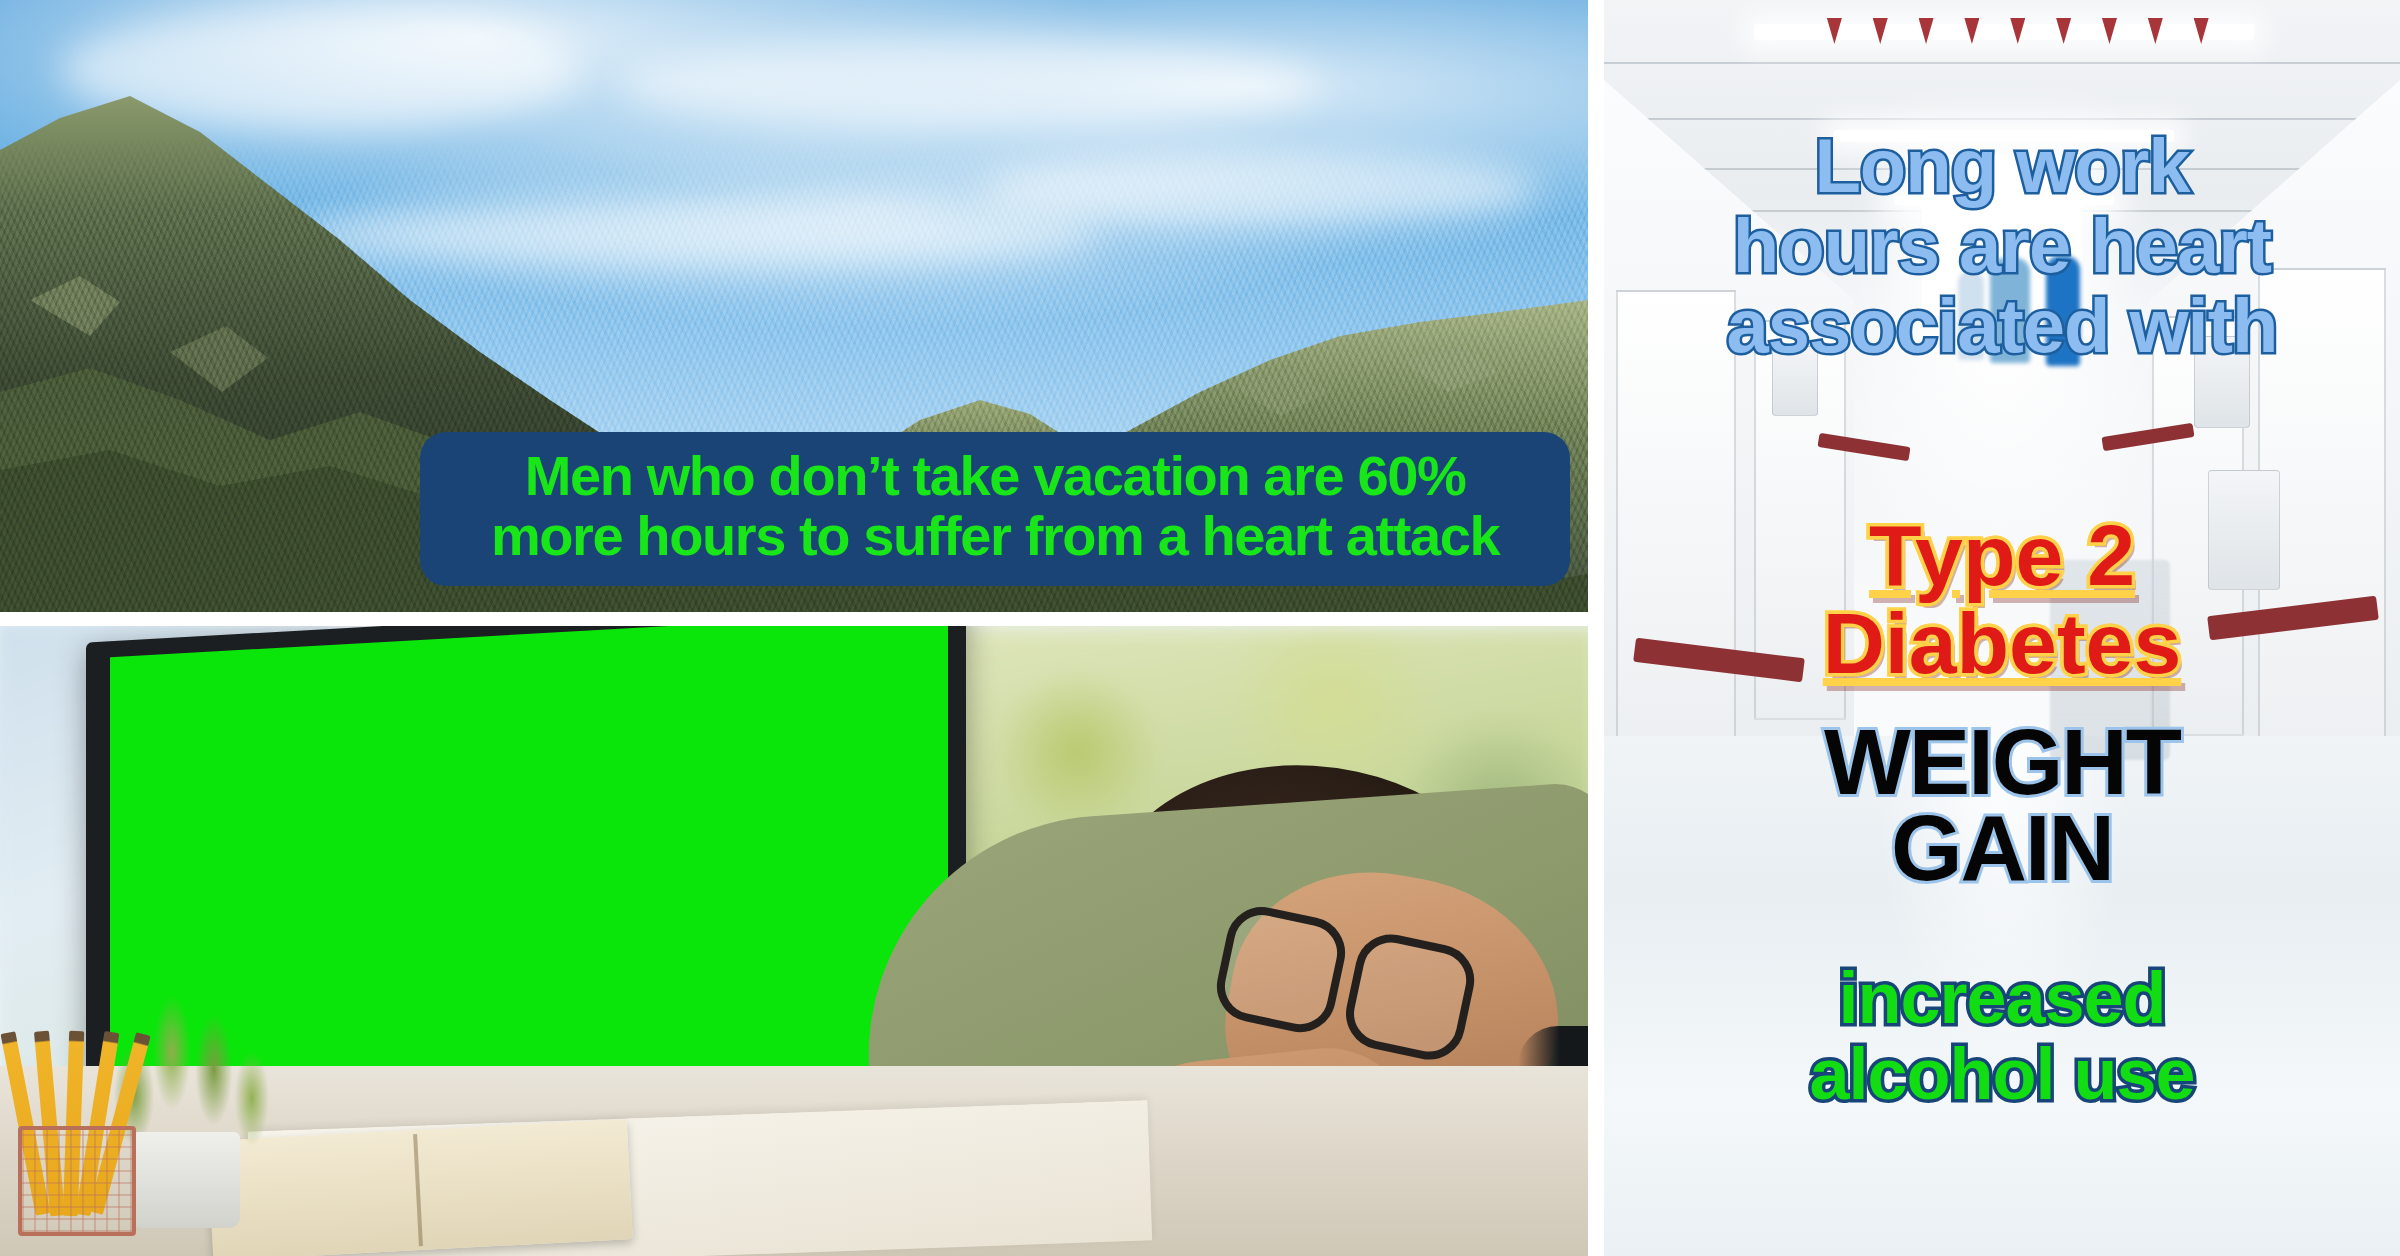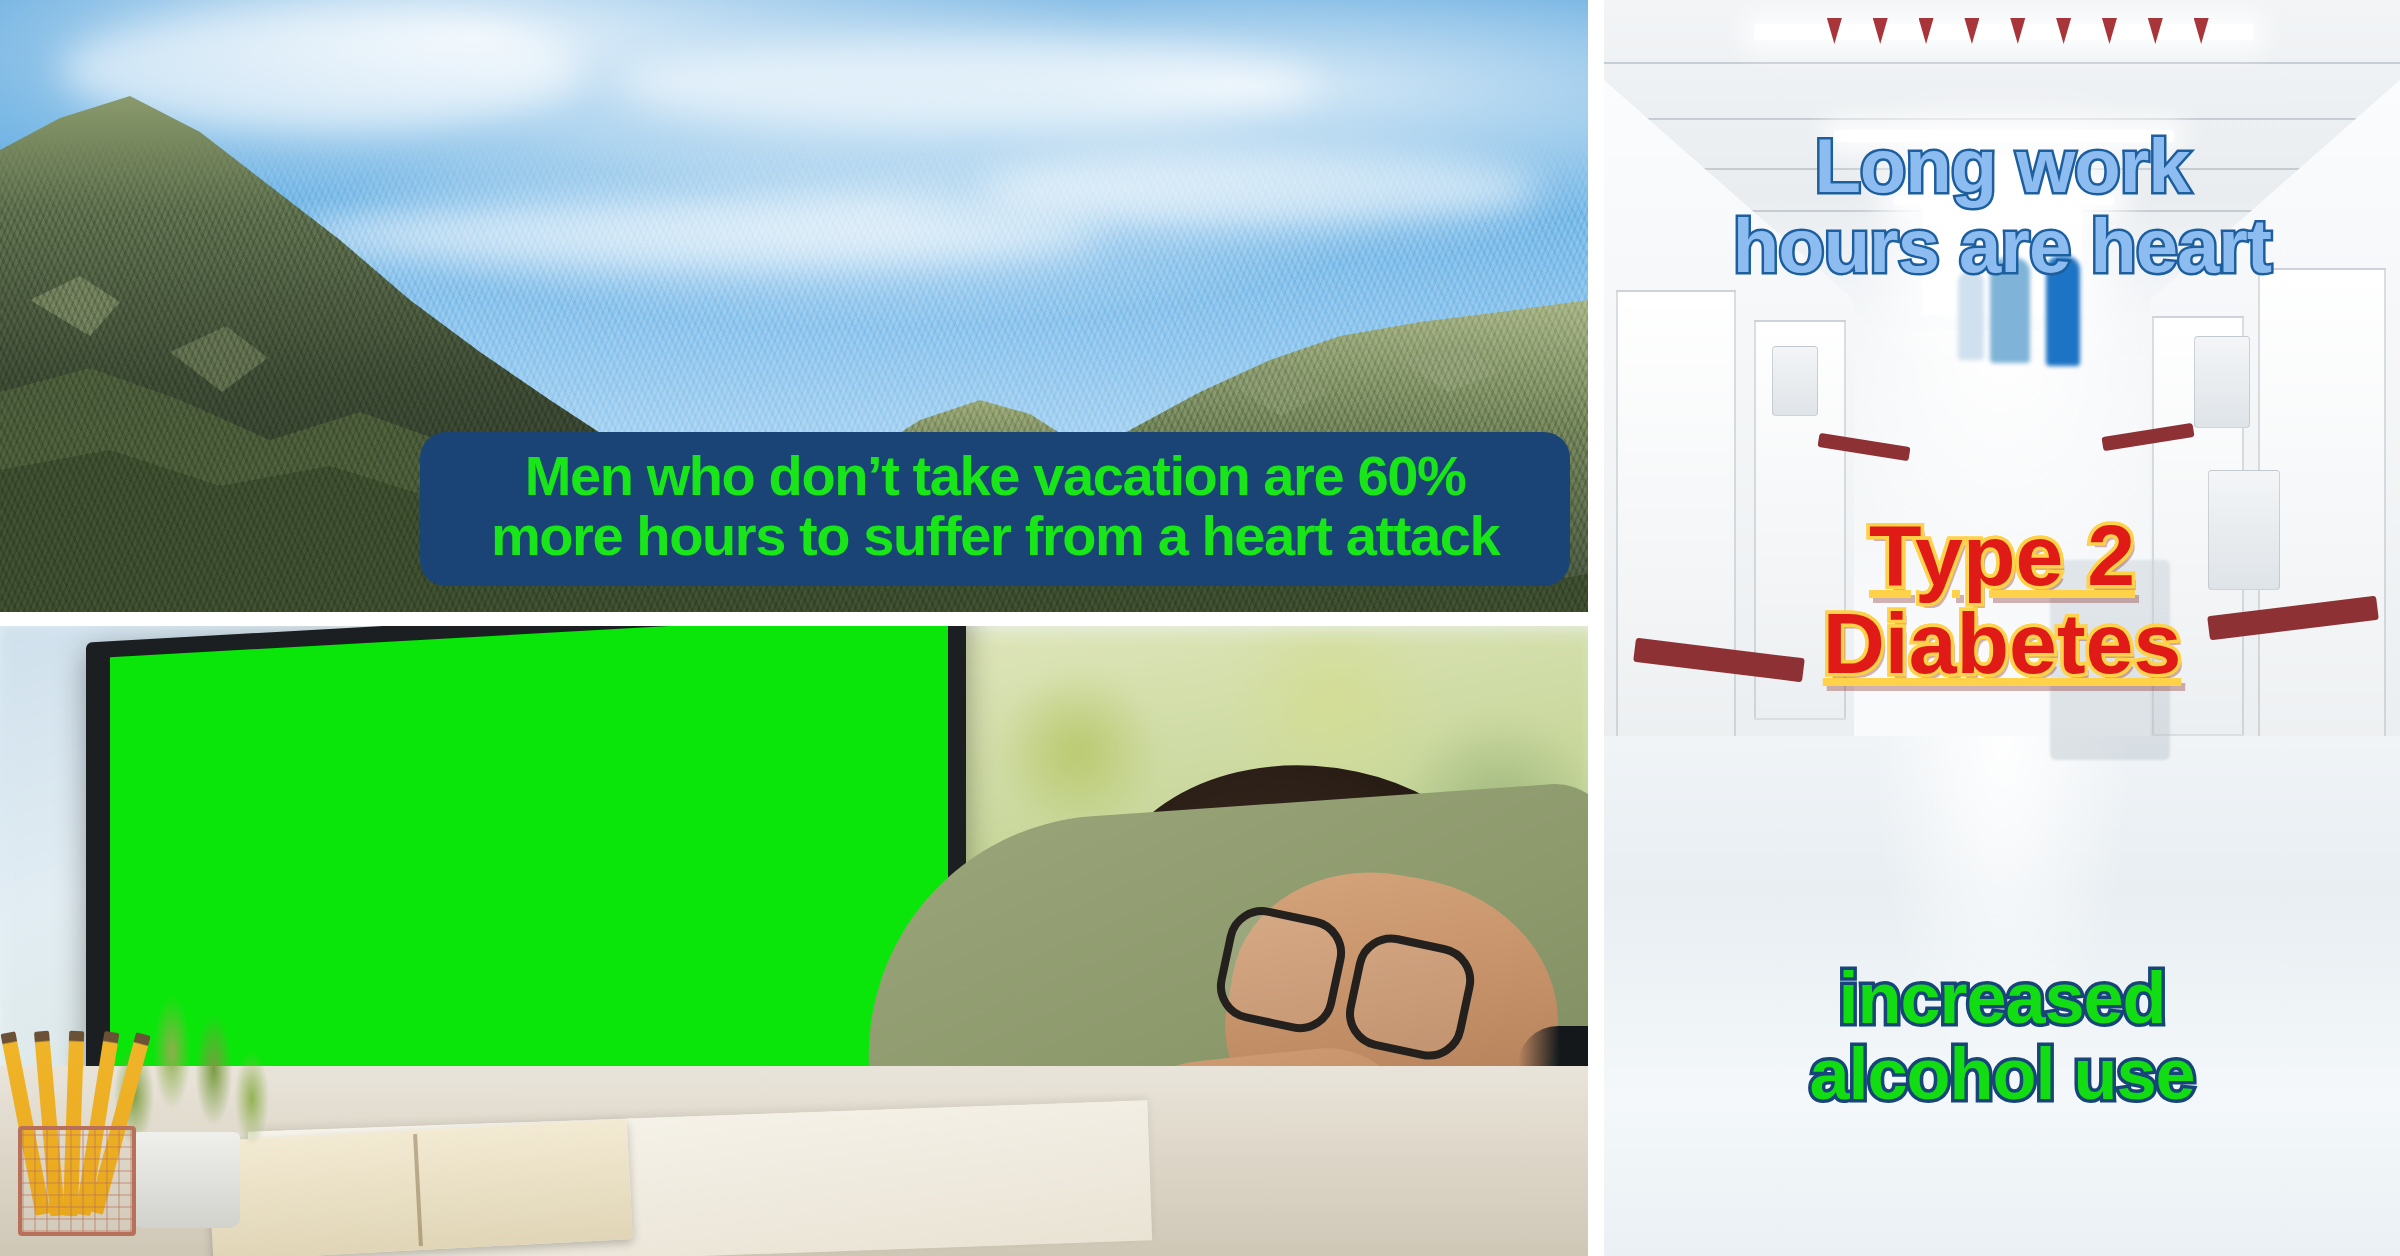--- a/index.html
+++ b/index.html
@@ -458,27 +458,32 @@
     <div class="eq" style="right:150px;top:336px; width:56px; height:92px;"></div>
     <div class="eq" style="right:120px;top:470px; width:72px; height:120px;"></div>
 
     <div class="floor"></div>
     <div class="floor-glow"></div>
     <div class="cart"></div>
 
     <div class="ht" id="ht-long">
       <span class="ln">Long work</span>
       <span class="ln">hours are heart</span>
+      <span class="ln">associated with</span>
     </div>
 
     <div class="ht" id="ht-type">
       <span class="ln">Type 2</span>
       <span class="ln">Diabetes</span>
     </div>
 
+    <div class="ht" id="ht-weight">
+      <span class="ln">WEIGHT</span>
+      <span class="ln">GAIN</span>
+    </div>
 
     <div class="ht" id="ht-alcohol">
       <span class="ln">increased</span>
       <span class="ln">alcohol use</span>
     </div>
   </div>
 
   <div class="gutter" style="left:0; top:612px; width:1588px; height:14px;"></div>
   <div class="gutter" style="left:1588px; top:0; width:16px; height:1256px;"></div>
 

